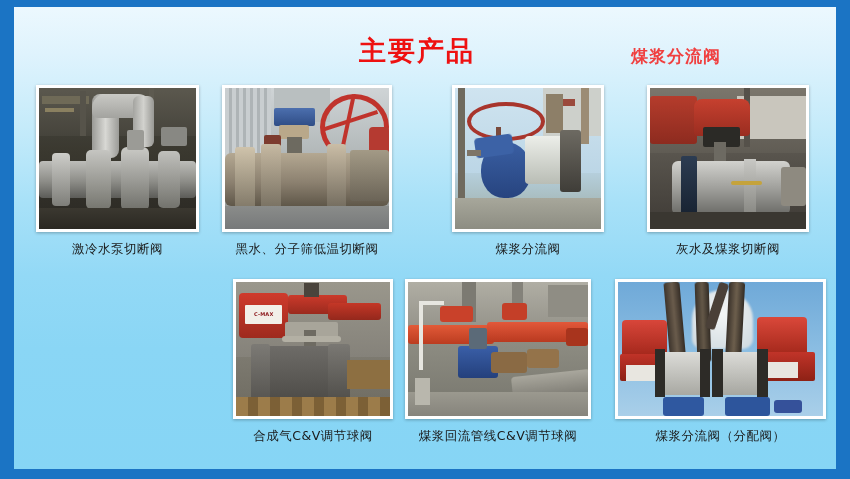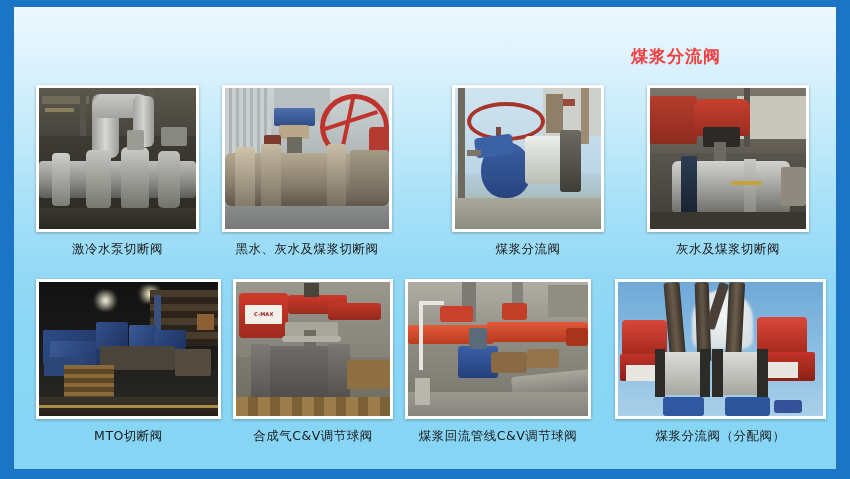--- a/index.html
+++ b/index.html
@@ -149,20 +149,21 @@
     line-height: 1;
   }
 </style>
 </head>
 <body>
 
 <div id="slide">
   <div id="slide-inner">
 
     <div id="header">
+      <div id="main-title">主要产品</div>
       <div id="sub-title">煤浆分流阀</div>
     </div>
 
     <div class="row" id="row-1">
 
       <div class="cell" style="left:22px; width:163px;">
         <div class="thumb" style="width:163px; height:147px;">
           <div class="scene s1">
 
             <div class="el" style="left:0; top:0; width:100%; height:34%; background:linear-gradient(to bottom,#5b584e,#46443c);"></div>
@@ -209,21 +210,21 @@
 
             <div class="el blur1" style="left:0; top:46%; width:100%; height:38%; background:linear-gradient(to bottom,#b4a892,#8c8170 55%,#5f5749); border-radius:6px;"></div>
             <div class="el blur1" style="left:6%; top:42%; width:12%; height:46%; background:linear-gradient(to bottom,#cfc3ab,#7c7464); border-radius:3px;"></div>
             <div class="el blur1" style="left:22%; top:40%; width:12%; height:50%; background:linear-gradient(to bottom,#c6b9a2,#70695b); border-radius:3px;"></div>
             <div class="el blur1" style="left:62%; top:40%; width:12%; height:48%; background:linear-gradient(to bottom,#cabda6,#6e675a); border-radius:3px;"></div>
             <div class="el blur1" style="left:76%; top:44%; width:24%; height:36%; background:linear-gradient(to bottom,#a39a86,#6b6457); border-radius:3px;"></div>
 
             <div class="el" style="left:0; bottom:0; width:100%; height:16%; background:linear-gradient(to bottom,#8a8c8a,#77797a);"></div>
           </div>
         </div>
-        <div class="caption">黑水、灰水及煤浆切断阀</div>
+        <div class="caption">黑水、分子筛低温切断阀</div>
       </div>
 
       <div class="cell" style="left:438px; width:152px;">
         <div class="thumb" style="width:152px; height:147px;">
           <div class="scene s3">
 
             <div class="el" style="left:0; top:0; width:100%; height:60%; background:linear-gradient(to bottom,#cfe4f0,#bcd6e6);"></div>
 
             <div class="el blur1" style="left:60%; top:0; width:40%; height:34%; background:#cdd0cb;"></div>
             <div class="el blur1" style="left:62%; top:4%; width:12%; height:28%; background:#8d7f68;"></div>
@@ -271,48 +272,20 @@
 
             <div class="el" style="left:0; bottom:0; width:100%; height:12%; background:#3a3731;"></div>
           </div>
         </div>
         <div class="caption">灰水及煤浆切断阀</div>
       </div>
     </div>
 
     <div class="row" id="row-2">
 
-      <div class="cell" style="left:22px; width:185px;">
-        <div class="thumb" style="width:185px; height:140px;">
-          <div class="scene s5">
-
-            <div class="el blur2" style="left:30%; top:6%; width:14%; height:16%; background:radial-gradient(circle,#fffde8 0%,rgba(255,250,210,0.25) 55%,transparent 75%);"></div>
-            <div class="el blur2" style="left:54%; top:2%; width:16%; height:14%; background:radial-gradient(circle,#fff9d8 0%,rgba(255,245,200,0.2) 55%,transparent 75%);"></div>
-
-            <div class="el blur1" style="left:62%; top:6%; width:38%; height:42%; background:repeating-linear-gradient(to bottom,#4a3c2c 0 7px,#2c241b 7px 14px);"></div>
-            <div class="el blur1" style="left:64%; top:10%; width:4%; height:40%; background:#3a4f7a;"></div>
-            <div class="el blur1" style="left:88%; top:24%; width:10%; height:12%; background:#8d5f35;"></div>
-
-            <div class="el blur1" style="left:2%; top:36%; width:32%; height:26%; background:linear-gradient(120deg,#2f4c86,#1f3564); border-radius:2px;"></div>
-            <div class="el blur1" style="left:6%; top:44%; width:26%; height:20%; background:linear-gradient(120deg,#3a5a98,#243b6d); border-radius:2px;"></div>
-            <div class="el blur1" style="left:3%; top:56%; width:22%; height:14%; background:#2b4679;"></div>
-
-            <div class="el blur1" style="left:32%; top:30%; width:18%; height:20%; background:linear-gradient(120deg,#33518d,#1e3260); border-radius:2px;"></div>
-            <div class="el blur1" style="left:50%; top:32%; width:16%; height:22%; background:linear-gradient(120deg,#3a5a98,#22396a); border-radius:2px;"></div>
-            <div class="el blur1" style="left:64%; top:36%; width:18%; height:22%; background:linear-gradient(120deg,#2e4d88,#1c2f5c); border-radius:2px;"></div>
-            <div class="el blur1" style="left:34%; top:48%; width:42%; height:18%; background:#4a443a; border-radius:2px;"></div>
-            <div class="el blur1" style="left:76%; top:50%; width:20%; height:20%; background:#554c3f; border-radius:2px;"></div>
-
-            <div class="el blur1" style="left:14%; top:62%; width:28%; height:24%; background:repeating-linear-gradient(to bottom,#8a6a3c 0 4px,#5c4626 4px 9px);"></div>
-            <div class="el" style="left:0; bottom:0; width:100%; height:14%; background:linear-gradient(to bottom,#3a352c,#241f19);"></div>
-            <div class="el blur1" style="left:0; bottom:6%; width:100%; height:3px; background:#a98c4a;"></div>
-          </div>
-        </div>
-        <div class="caption">MTO切断阀</div>
-      </div>
 
       <div class="cell" style="left:391px; width:186px;">
         <div class="thumb" style="width:186px; height:140px;">
           <div class="scene s7">
 
             <div class="el blur1" style="left:0; top:0; width:100%; height:32%; background:linear-gradient(to bottom,#b0aea4,#97958c);"></div>
             <div class="el blur1" style="left:30%; top:0; width:8%; height:30%; background:#7c7a72;"></div>
             <div class="el blur1" style="left:58%; top:0; width:6%; height:28%; background:#84827a;"></div>
             <div class="el blur1" style="left:78%; top:2%; width:22%; height:24%; background:#8f8d84;"></div>
 

